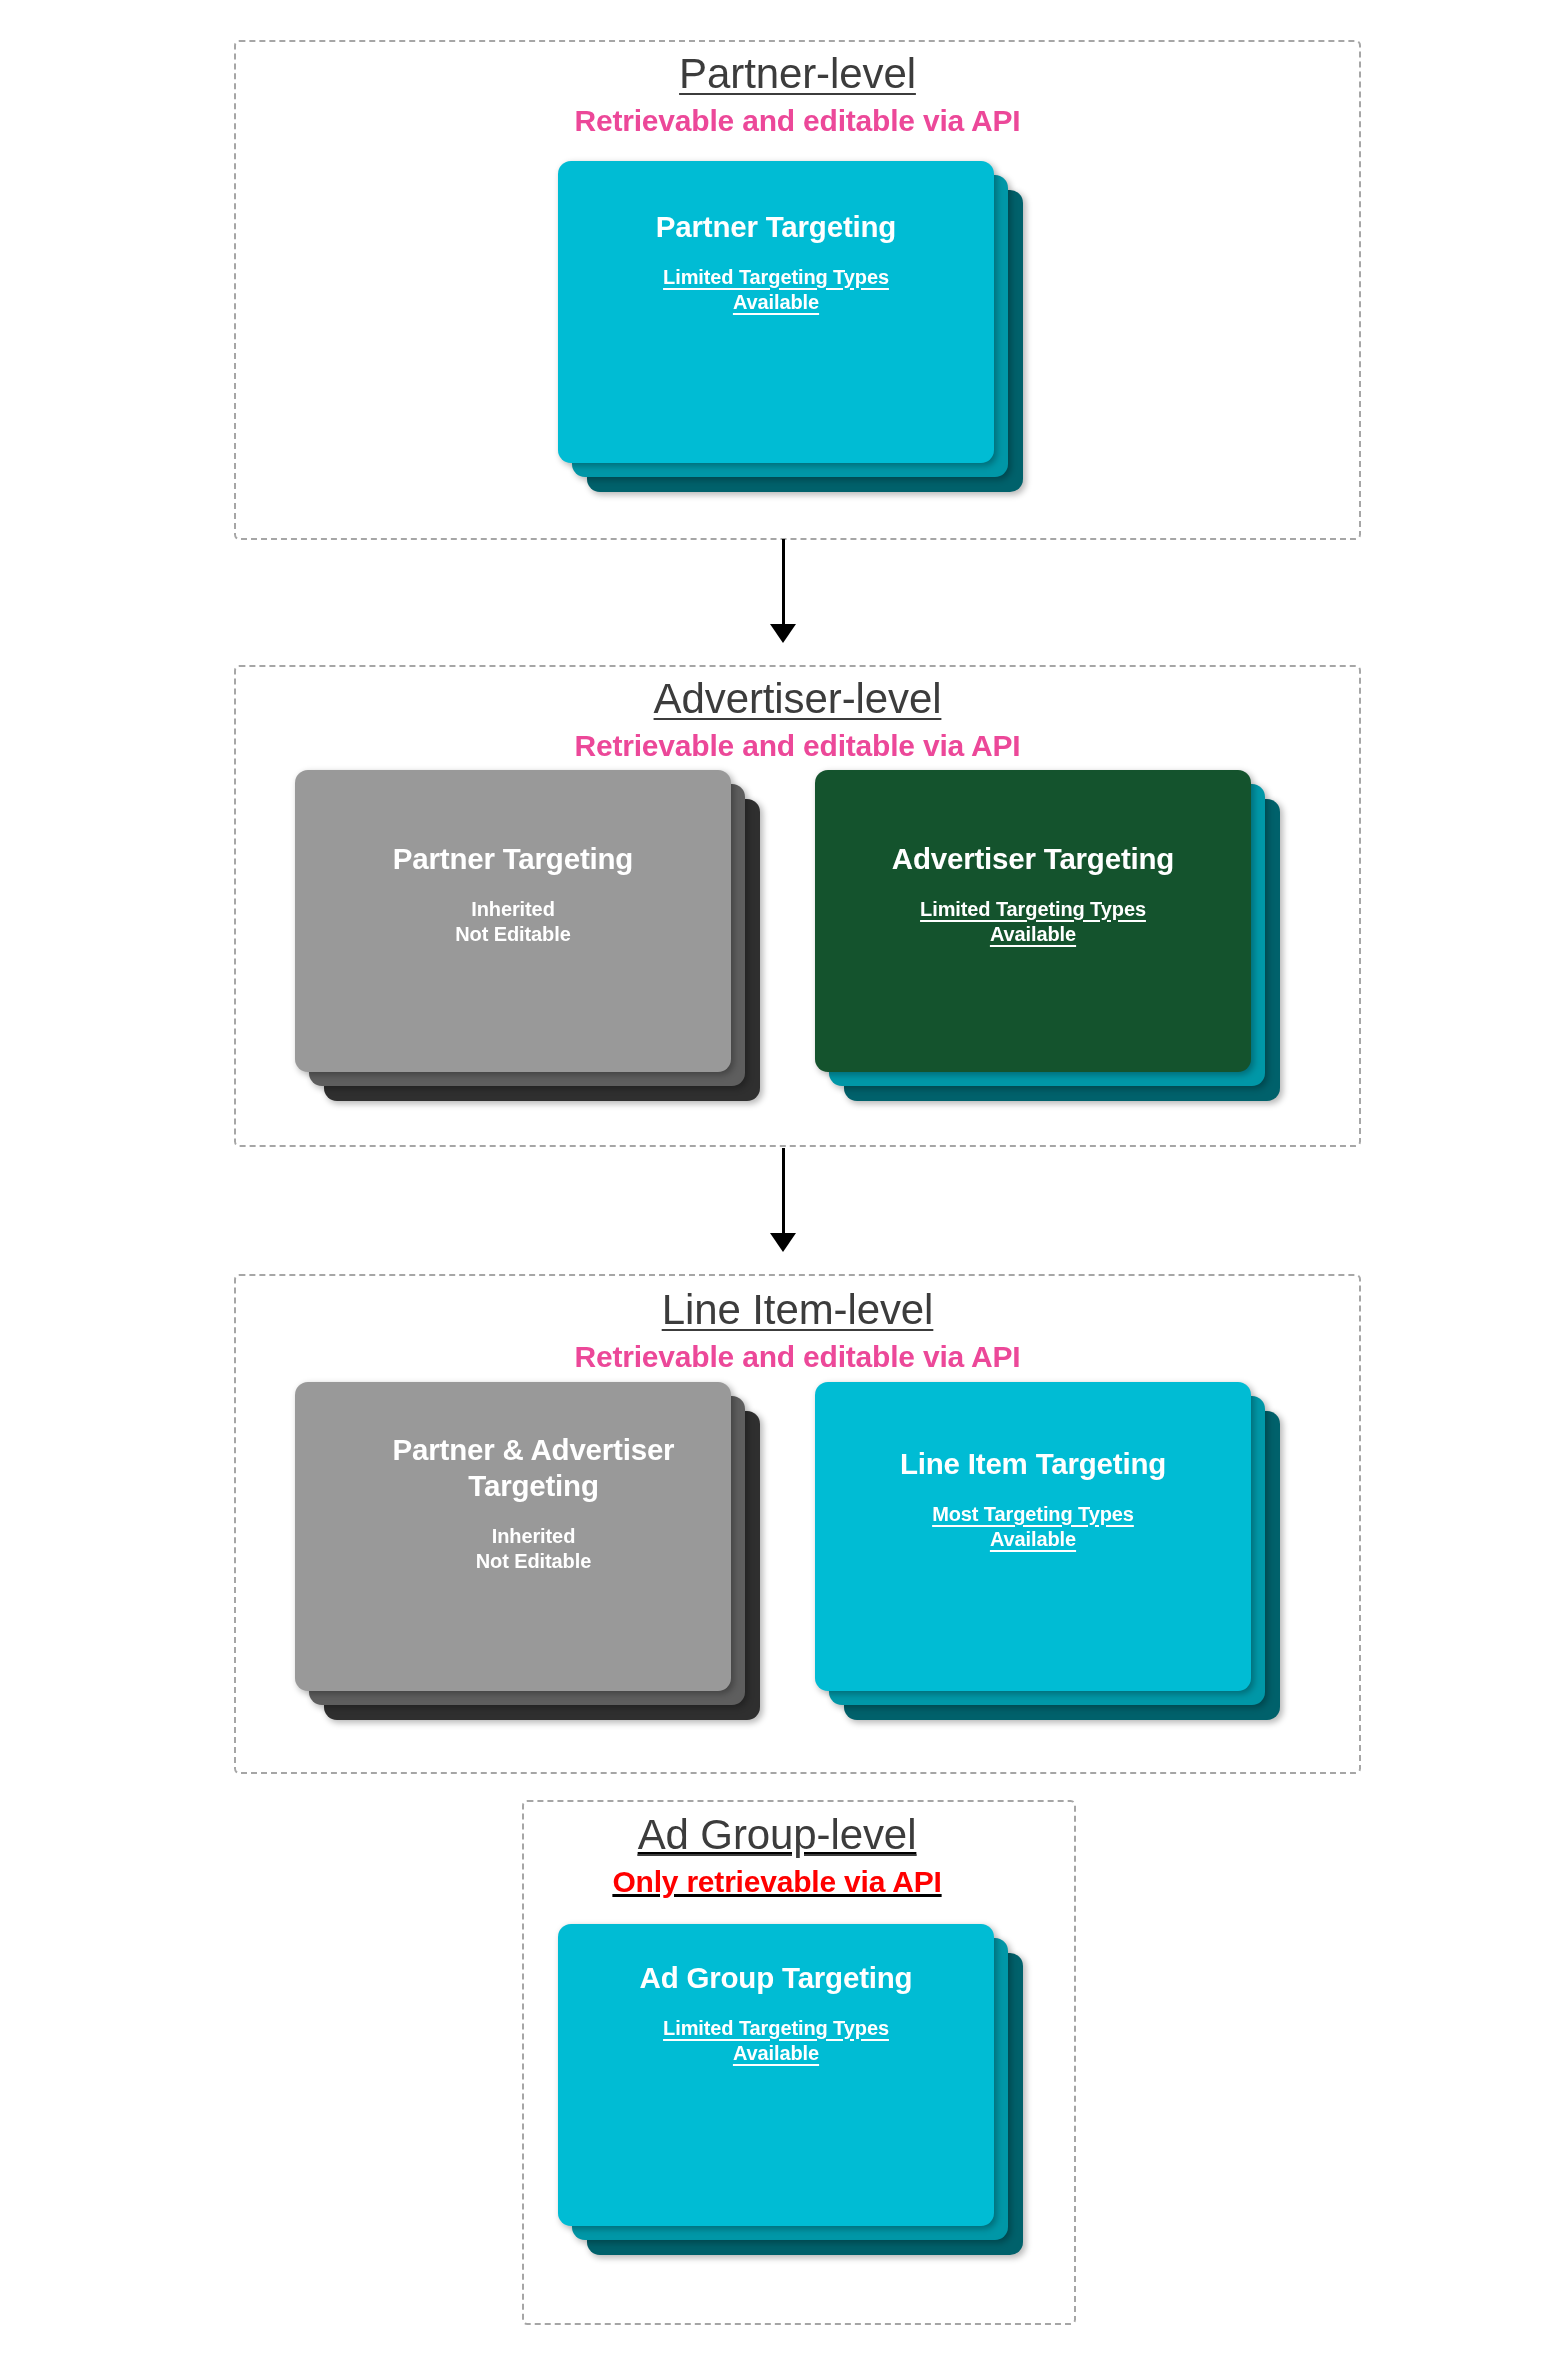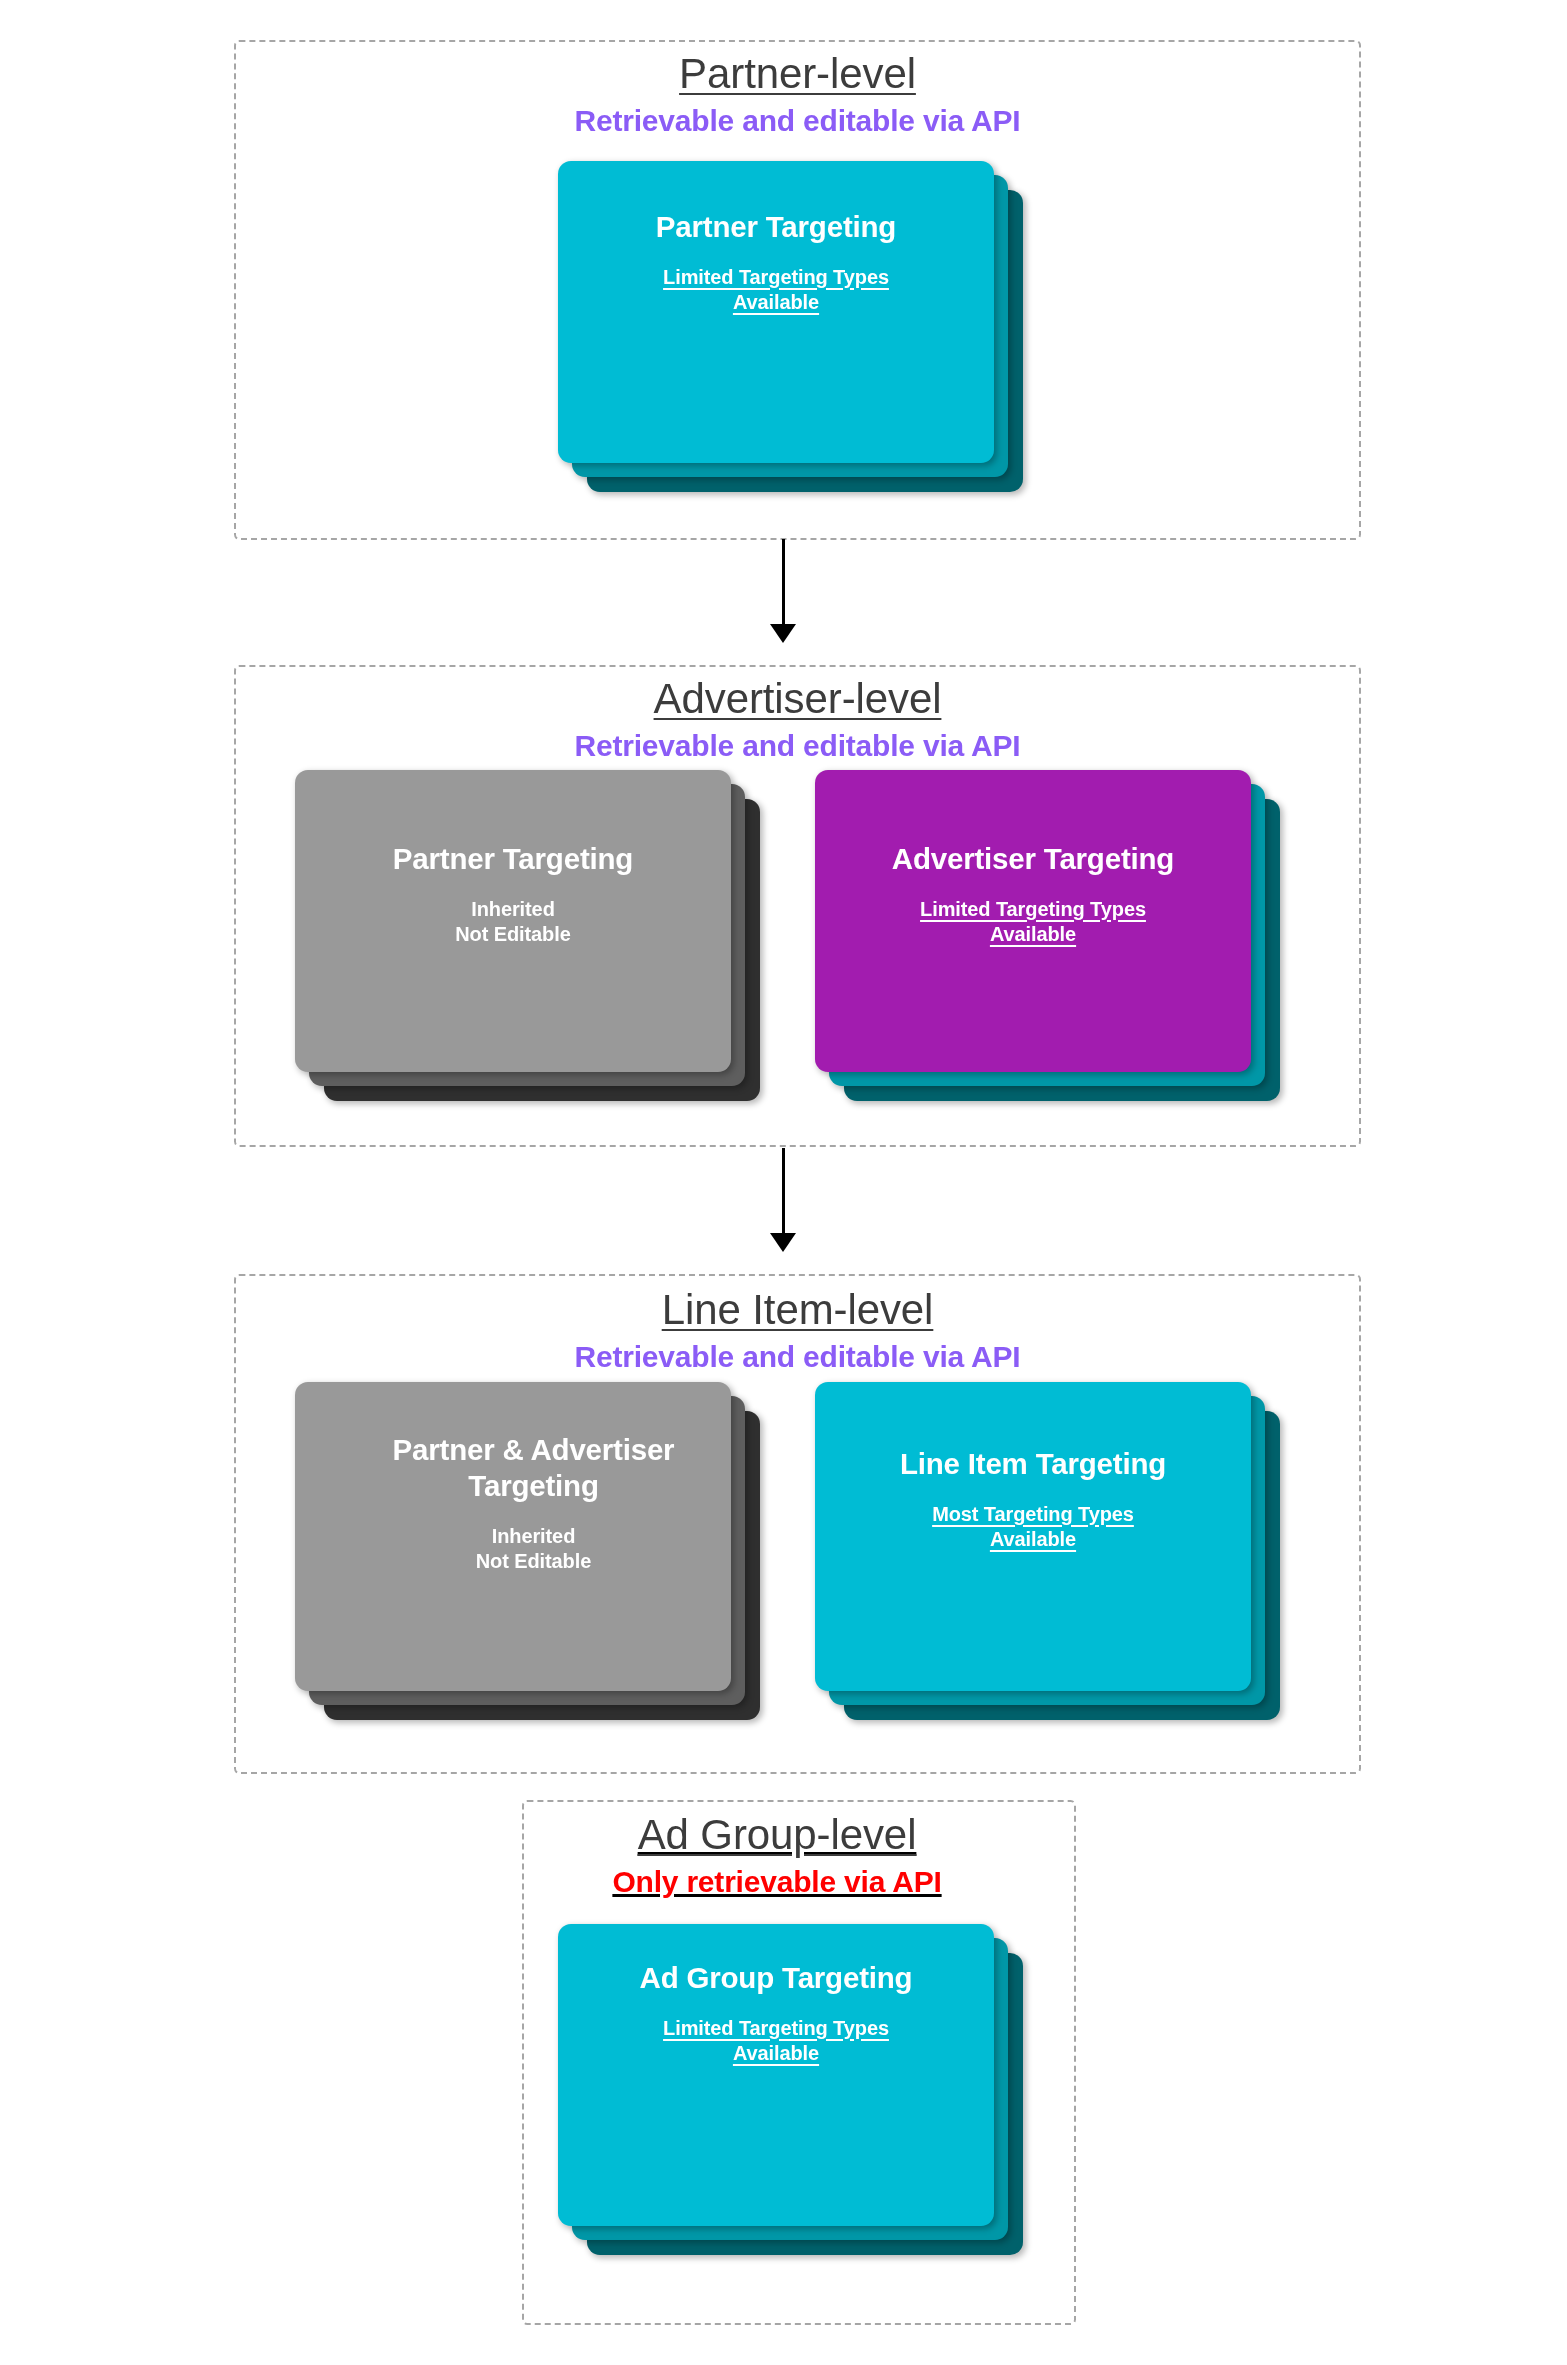--- a/index.html
+++ b/index.html
@@ -39,21 +39,21 @@
     text-decoration: underline;
     text-underline-offset: 4.5px;
     text-decoration-thickness: 1.8px;
     line-height: 1.16;
     letter-spacing: -0.1px;
   }
   .level-subtitle {
     display: block;
     font-size: 30px;
     font-weight: bold;
-    color: #8b5cf6;
+    color: #ec4899;
     line-height: 1.2;
     margin-top: 4.5px;
     letter-spacing: -0.2px;
   }
   .level-subtitle.alert {
     color: #ff0000;
   }
 
   
   .card-stack {
@@ -173,21 +173,21 @@
         <span class="line">Inherited</span>
         <span class="line">Not Editable</span>
       </div>
     </div>
   </div>
 </div>
 
 <div class="card-stack" style="left:815px; top:770px; width:468px; height:348px;">
   <div class="card-layer back" style="left:29px; top:29px; width:436px; height:302px; background:#00616b;"></div>
   <div class="card-layer middle" style="left:14.3px; top:14.3px; width:436px; height:302px; background:#0097a7;"></div>
-  <div class="card-layer front" style="left:0px; top:0px; width:436px; height:302px; background:#a21caf;">
+  <div class="card-layer front" style="left:0px; top:0px; width:436px; height:302px; background:#14532d;">
     <div class="card-body" style="top:71px;">
       <div class="card-title">Advertiser Targeting</div>
       <div class="card-note underlined">
         <span class="line">Limited Targeting Types</span>
         <span class="line">Available</span>
       </div>
     </div>
   </div>
 </div>
 

